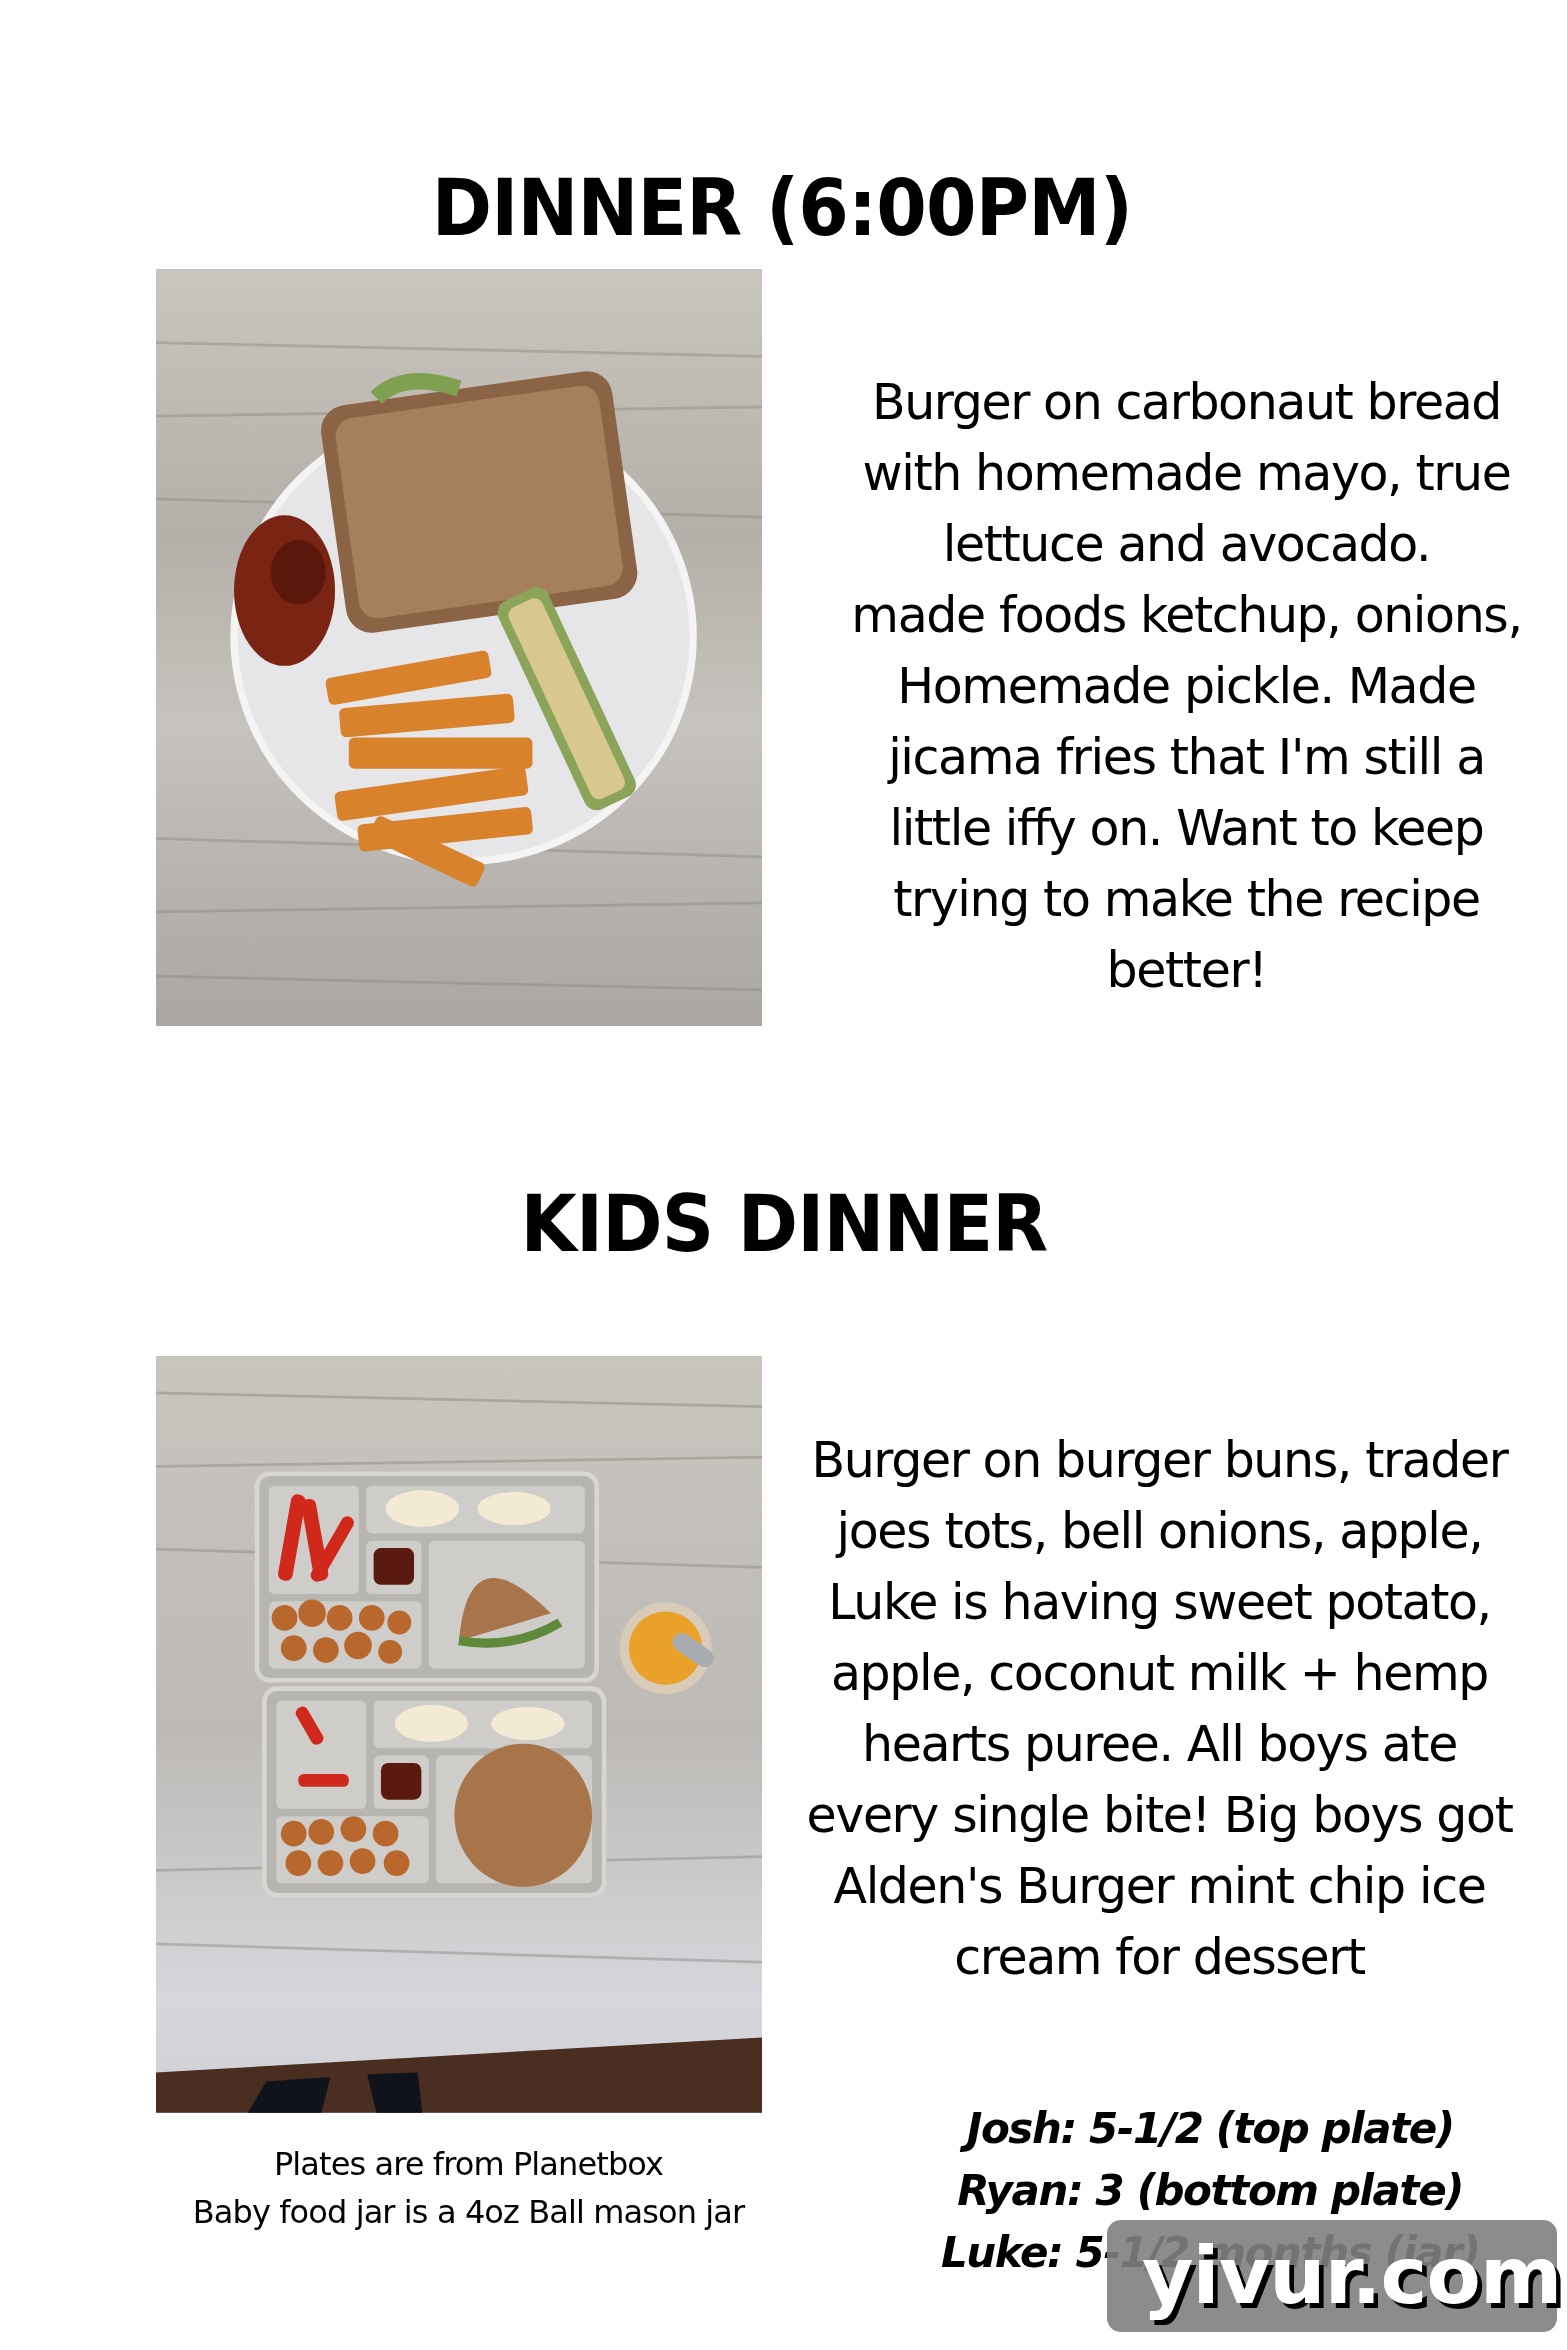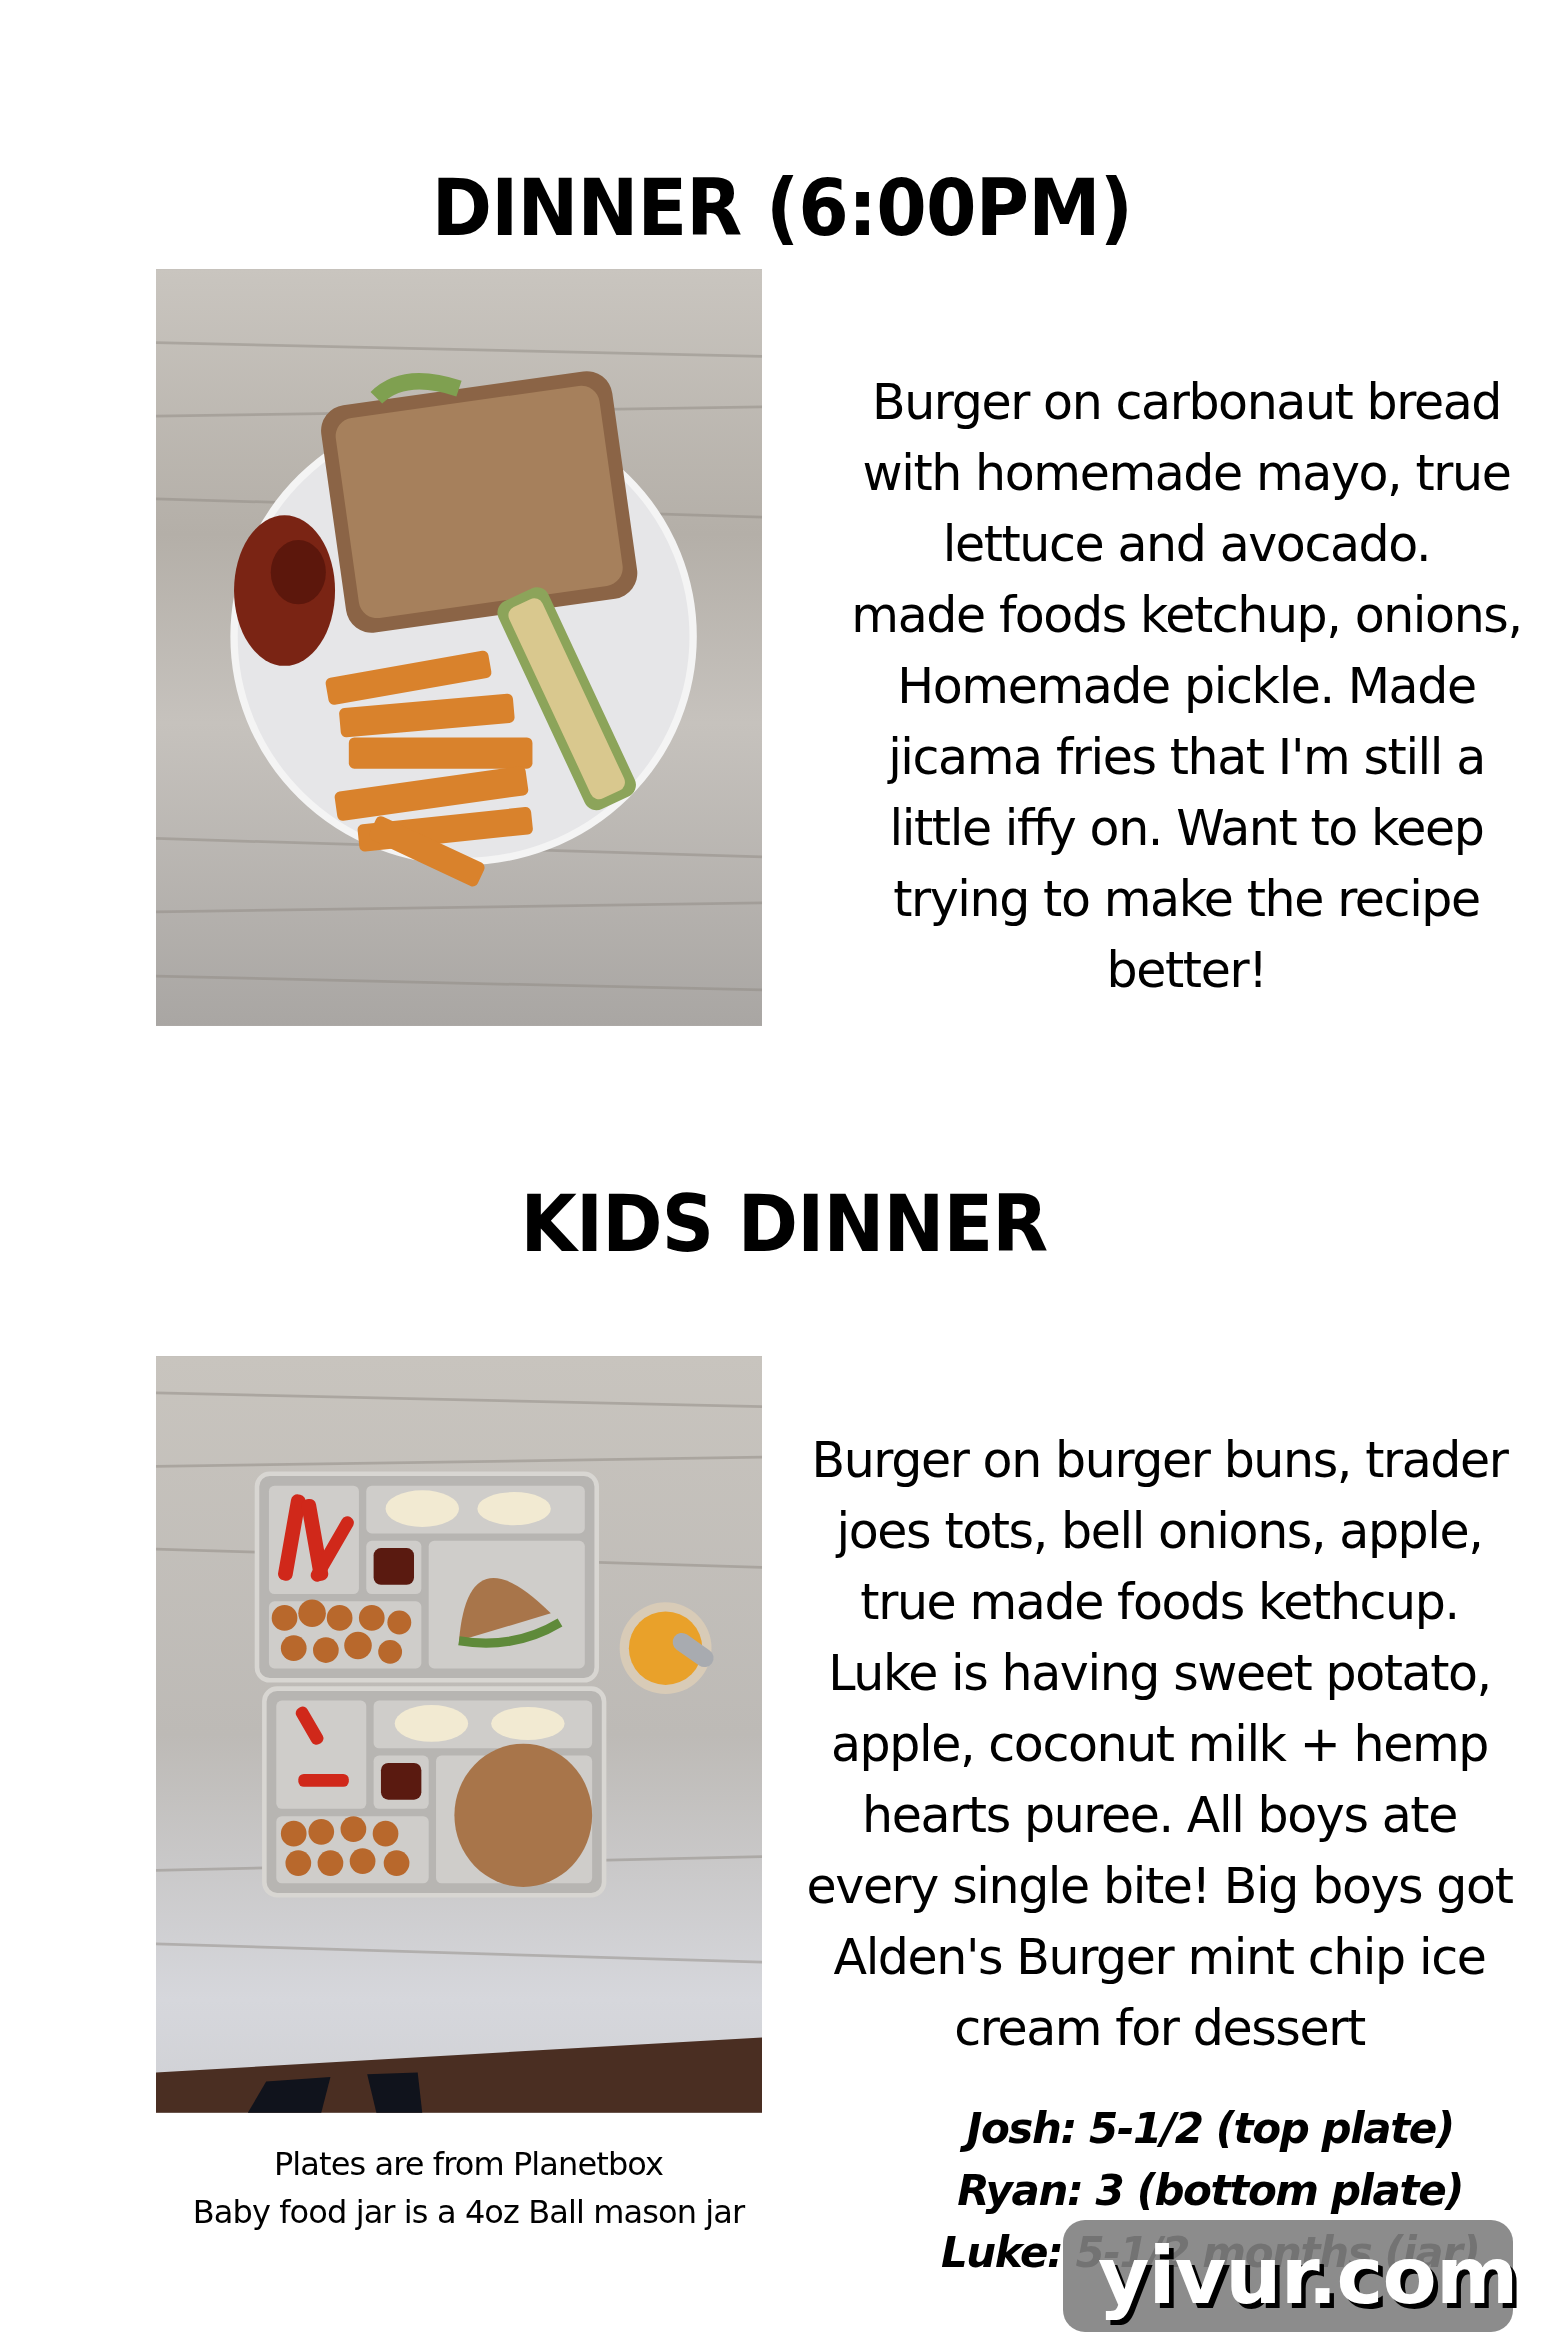--- a/index.html
+++ b/index.html
@@ -39,22 +39,22 @@
 
     .ages {
       position: absolute; left: 941px; top: 2098px;
       font-family: "DejaVu Sans", "Liberation Sans", sans-serif;
       font-weight: bold; font-style: italic; font-size: 42px; line-height: 62px;
       letter-spacing: -1.4px; color: #000; text-align: center;
     }
     .ages div { white-space: nowrap; }
 
     .watermark {
-      position: absolute; left: 1063px; top: 2220px; width: 450px; height: 112px;
-      background: rgba(128,128,128,0.9); border-radius: 22px;
+      position: absolute; left: 1107px; top: 2220px; width: 450px; height: 112px;
+      background: rgba(128,128,128,0.9); border-radius: 14px;
     }
     .watermark span {
       position: absolute; left: 35px; top: 5.5px;
       font-family: "DejaVu Sans", "Liberation Sans", sans-serif; font-weight: bold;
       font-size: 79px; line-height: 101px; color: #ffffff; letter-spacing: -0.9px;
       text-shadow: 4.6px 4.6px 0 #000;
     }
   </style>
 </head>
 <body>
@@ -192,21 +192,20 @@
 
     <circle cx="555" cy="318" r="50" fill="#d8cbb7"></circle>
     <circle cx="555" cy="318" r="40" fill="#e9a12a"></circle>
     <rect x="560" y="310" width="50" height="20" rx="10" fill="#a8abb0" transform="rotate(35 585 320)"></rect>
   </svg>
 </div>
 
 <div id="desc-kids" class="desc">
   <div>Burger on burger buns, trader</div>
   <div>joes tots, bell onions, apple,</div>
-  <div>true made foods kethcup.</div>
   <div>Luke is having sweet potato,</div>
   <div>apple, coconut milk + hemp</div>
   <div>hearts puree. All boys ate</div>
   <div>every single bite! Big boys got</div>
   <div>Alden's Burger mint chip ice</div>
   <div>cream for dessert</div>
 </div>
 
 <div id="caption" class="caption">
   <div>Plates are from Planetbox</div>

